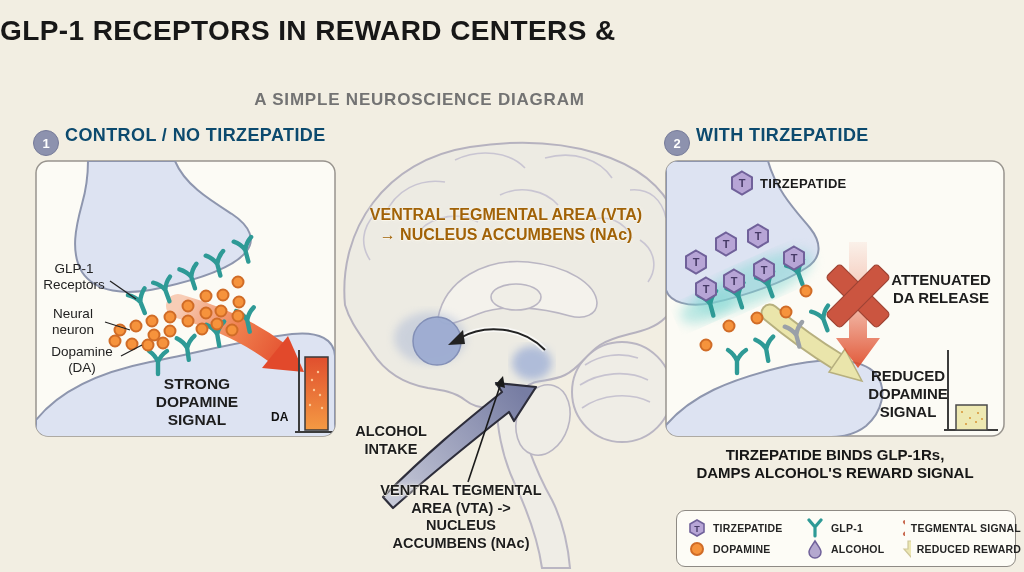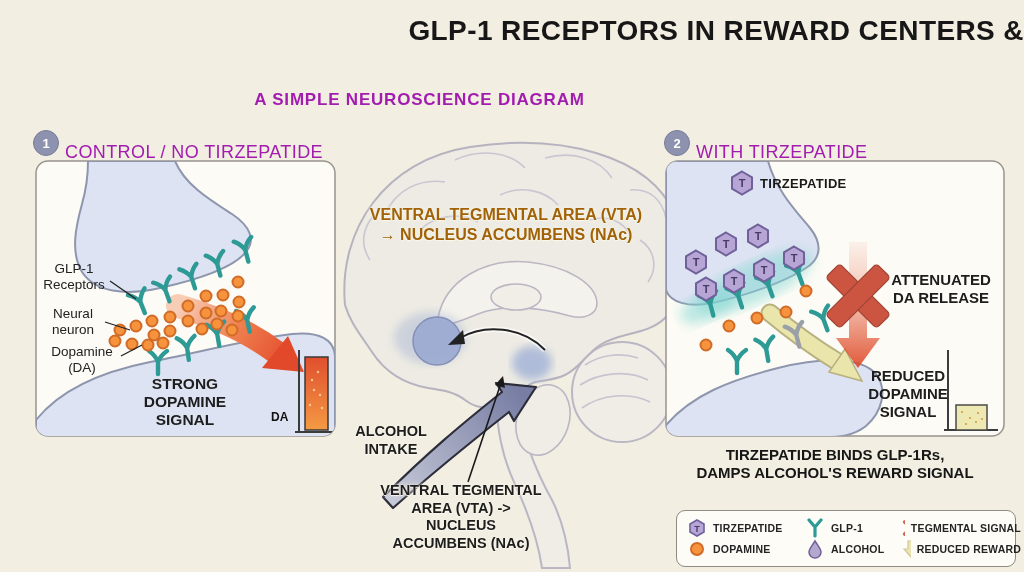--- a/index.html
+++ b/index.html
@@ -2,25 +2,25 @@
 <html><head>
 <meta charset="utf-8">
 <style>
   html,body{margin:0;padding:0;background:#f2eee2;}
   .canvas{position:relative;width:1024px;height:572px;background:#f2eee2;overflow:hidden;
           font-family:"Liberation Sans",sans-serif;color:#1b1b1b;}
   .abs{position:absolute;}
   svg{display:block;}
   .preline{white-space:pre-line;}
   .halo{text-shadow:0 1px 0 rgba(250,247,236,.85),0 0 6px rgba(250,247,236,.95),0 0 2px rgba(250,247,236,.9);}
-  .title{left:0;top:12px;width:1024px;text-align:right;font-size:28px;line-height:37px;
+  .title{left:0;top:12px;width:1024px;text-align:left;font-size:28px;line-height:37px;
          font-weight:700;letter-spacing:.4px;color:#171717;}
   .subtitle{left:0;top:90px;width:839px;text-align:center;font-size:17px;font-weight:600;
-            letter-spacing:.8px;color:#a21caf;}
-  .section-head{font-size:18px;font-weight:400;letter-spacing:.4px;color:#a21caf;top:142px;}
+            letter-spacing:.8px;color:#737373;}
+  .section-head{font-size:18px;font-weight:700;letter-spacing:.4px;color:#0c4a6e;top:125px;}
   .badge{width:24px;height:24px;border-radius:50%;background:#8d92ae;border:1px solid #767b99;
          color:#fff;font-size:13px;font-weight:700;display:flex;align-items:center;justify-content:center;top:130px;}
   .caption{font-size:15px;font-weight:700;line-height:17.5px;text-align:center;color:#161616;}
   .anno{font-size:15.5px;font-weight:700;line-height:18px;text-align:center;color:#1d1d1d;}
   .small-label{font-size:13.5px;font-weight:400;line-height:16px;text-align:center;color:#222;}
   .brain-label{font-size:16px;font-weight:700;line-height:19.5px;text-align:center;color:#a16207;}
   .mid-label{font-size:14.5px;font-weight:700;line-height:17.5px;text-align:center;color:#1d1d1d;}
   .da-label{font-size:12px;font-weight:700;color:#111;}
   .tz-label{font-size:13px;font-weight:700;letter-spacing:.3px;color:#1a1a1a;}
   .legend{left:676px;top:510px;width:340px;height:57px;background:#fdfcf6;border:1.5px solid #8e8a84;
@@ -266,21 +266,21 @@
 
   <div class="abs badge" style="left:664px;">2</div>
   <div class="abs section-head" style="left:696px;">WITH TIRZEPATIDE</div>
 
   <div class="abs small-label preline" style="left:36px;top:261px;width:76px;">GLP-1
 Receptors</div>
   <div class="abs small-label preline" style="left:40px;top:306px;width:66px;">Neural
 neuron</div>
   <div class="abs small-label preline" style="left:42px;top:344px;width:80px;">Dopamine
 (DA)</div>
-  <div class="abs anno preline" style="left:121px;top:375px;width:128px;">STRONG
+  <div class="abs anno preline" style="left:133px;top:375px;width:128px;">STRONG
 DOPAMINE
 SIGNAL</div>
   <div class="abs da-label" style="left:271px;top:410px;">DA</div>
 
   <div class="abs brain-label halo preline" style="left:345px;top:205px;width:322px;">VENTRAL TEGMENTAL AREA (VTA)
 → NUCLEUS ACCUMBENS (NAc)</div>
   <div class="abs mid-label halo preline" style="left:348px;top:423px;width:86px;">ALCOHOL
 INTAKE</div>
   <div class="abs mid-label halo preline" style="left:358px;top:482px;width:166px;margin-left:20px;">VENTRAL TEGMENTAL
 AREA (VTA) -&gt; NUCLEUS

